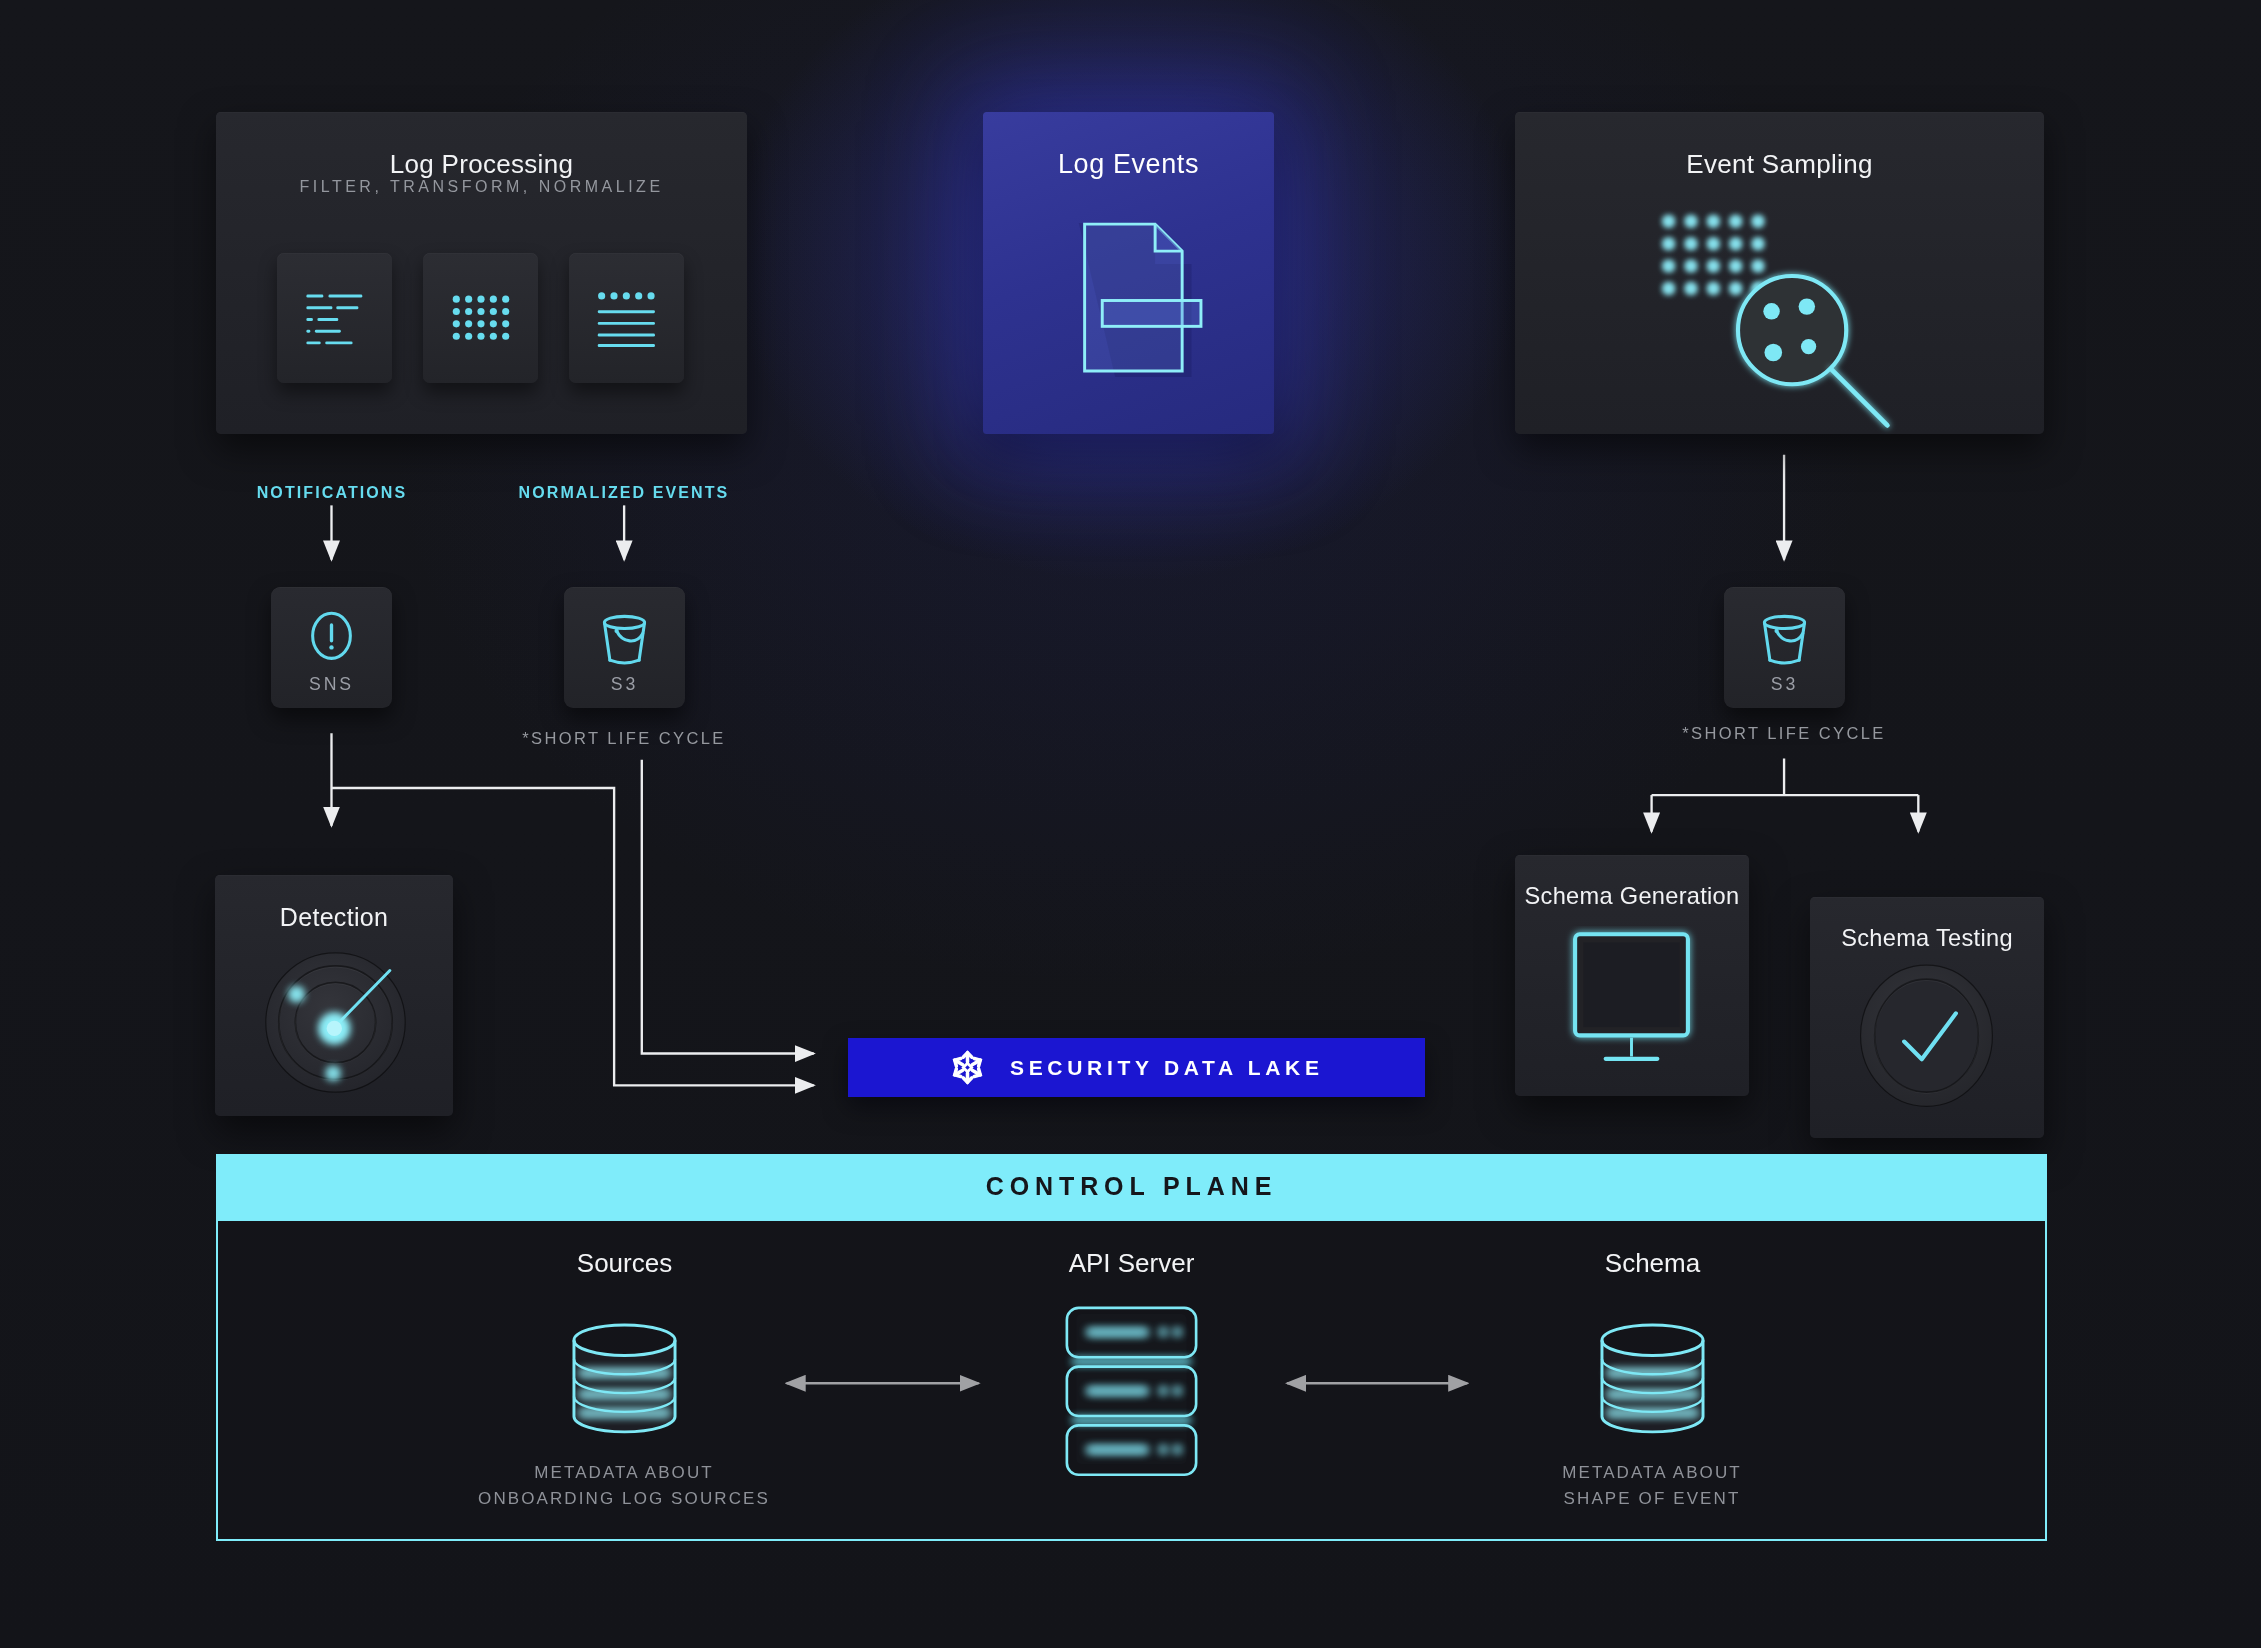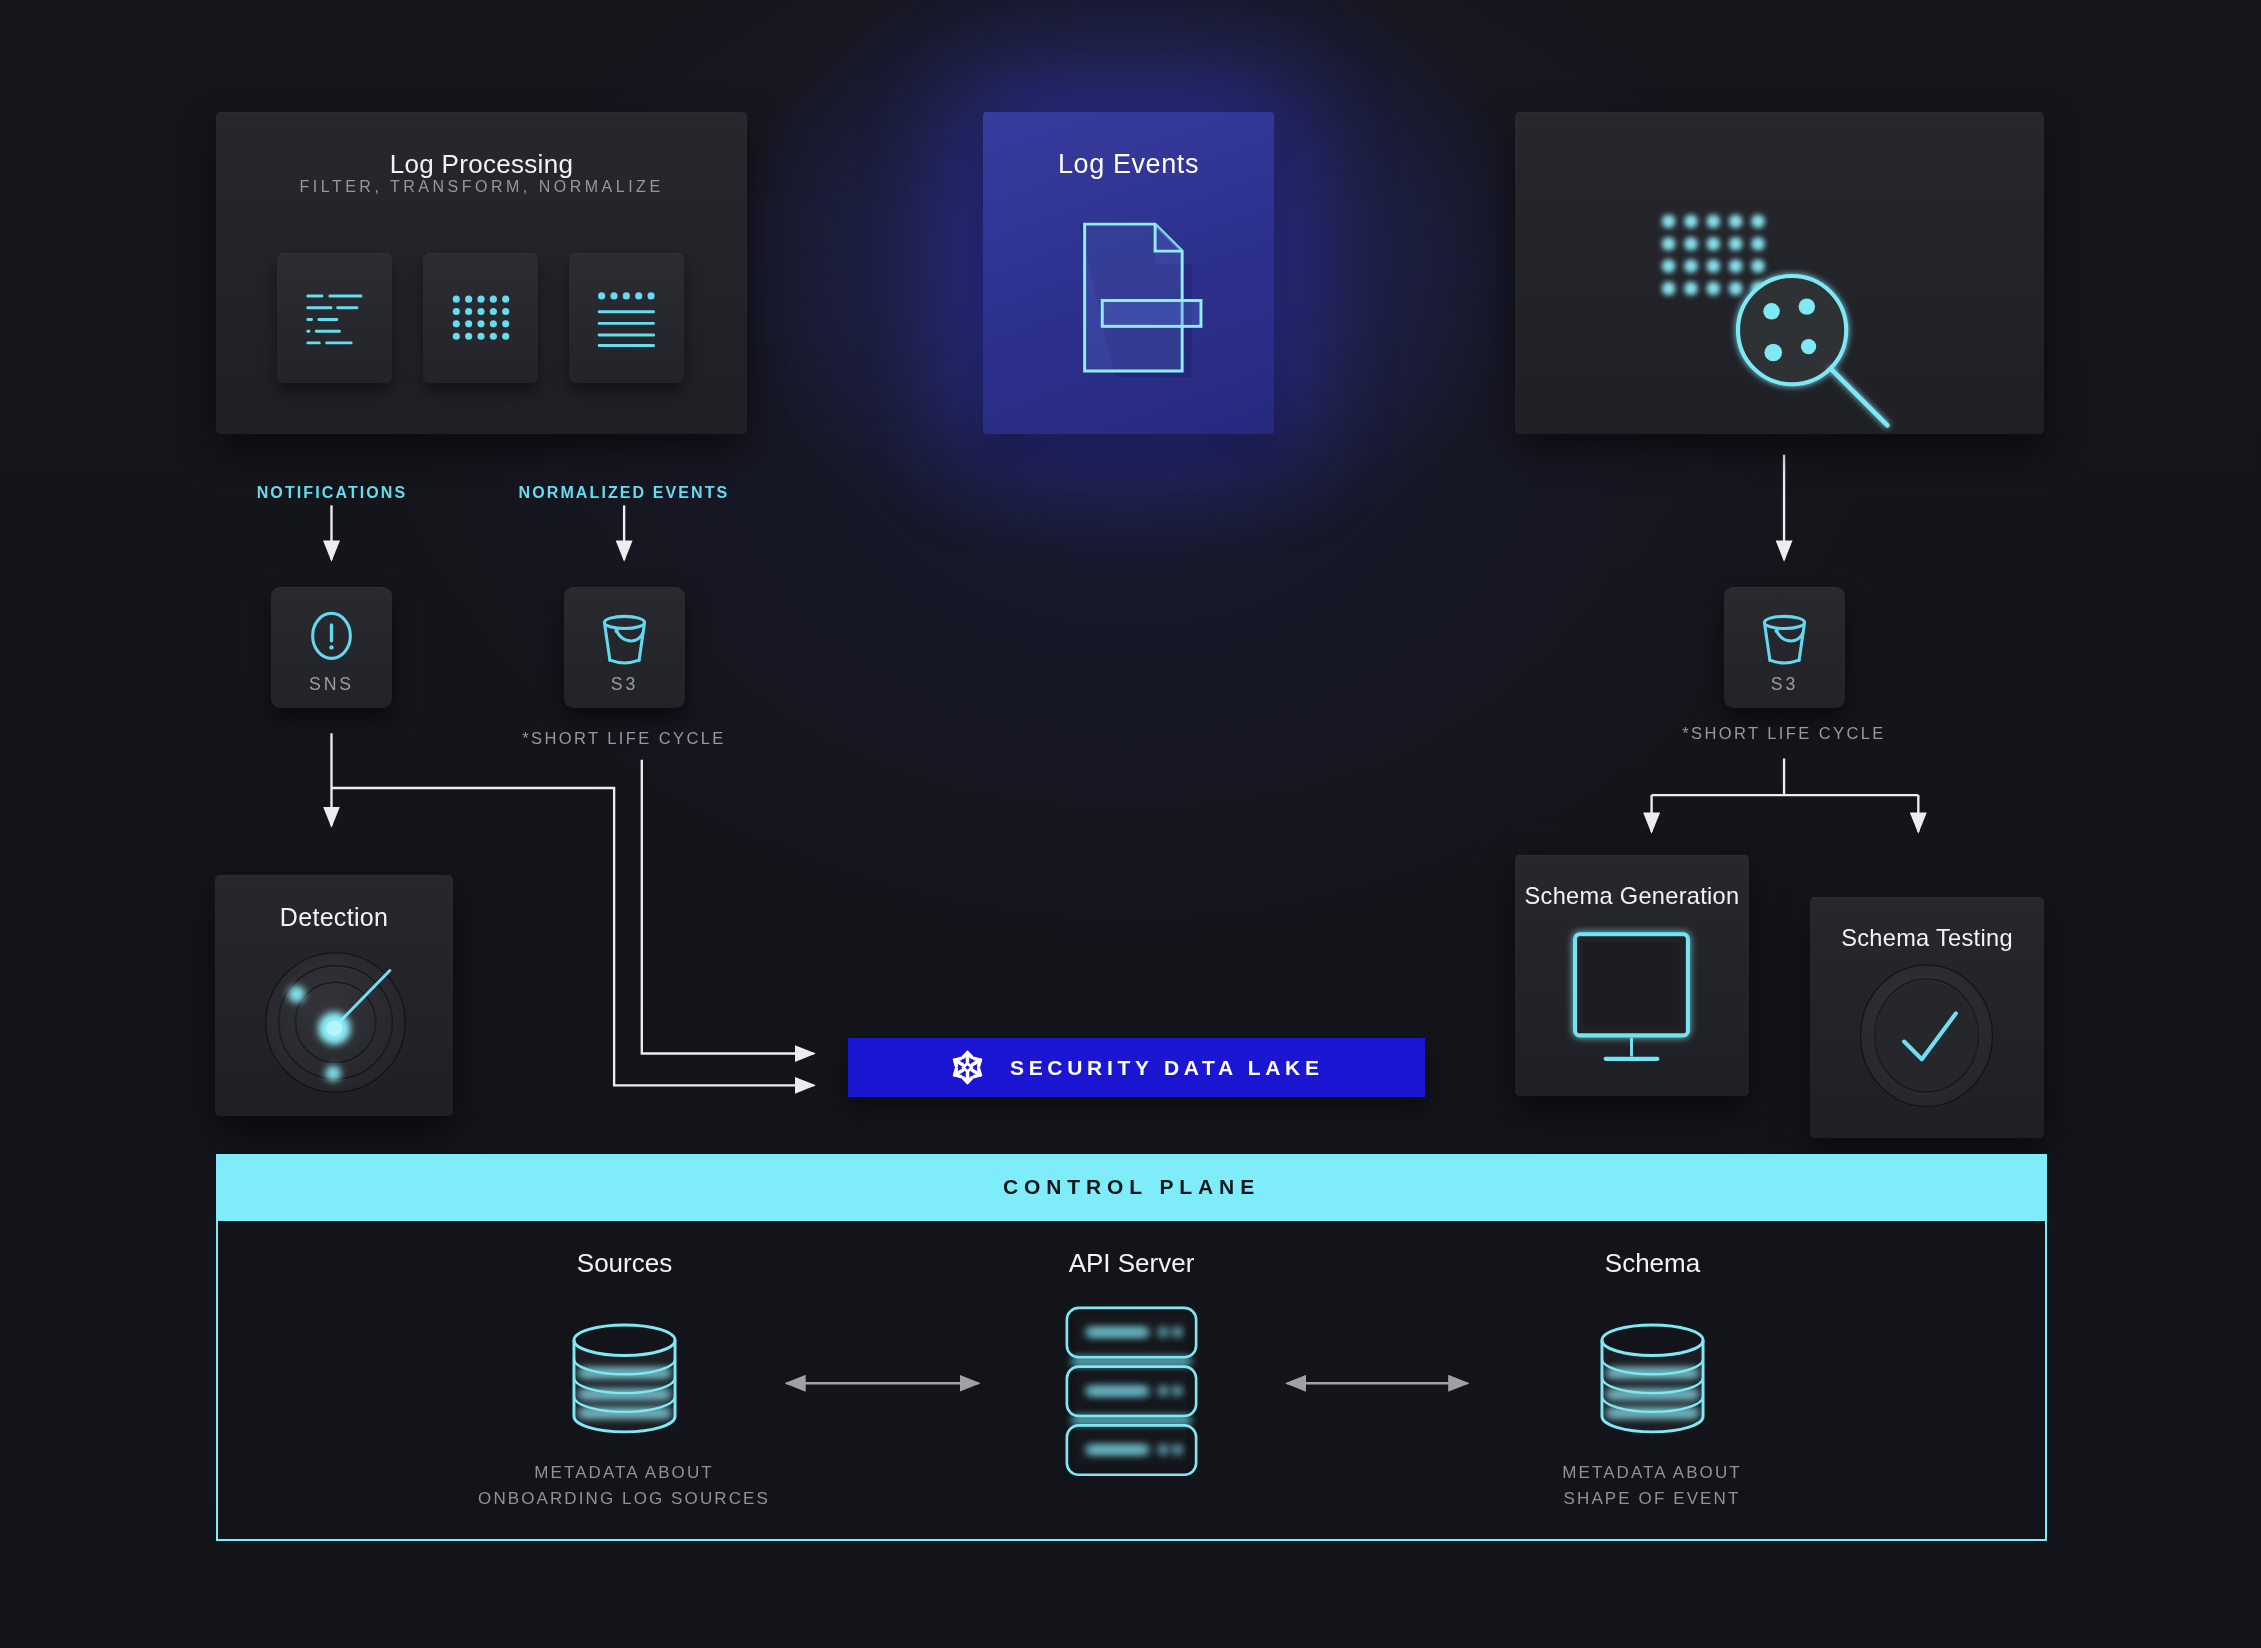--- a/index.html
+++ b/index.html
@@ -65,21 +65,21 @@
     position:absolute;left:848px;top:1038px;width:577px;height:59px;
     background:#1b16d1;display:flex;align-items:center;justify-content:center;gap:23.6px;
     box-shadow:0 10.6px 23.6px rgba(0,0,10,.5);
   }
   .lake-banner .lake-text{color:#ffffff;font-size:21px;font-weight:700;letter-spacing:4.7px;}
   
   .cp-header{
     position:absolute;left:216px;top:1154px;width:1831px;height:65px;
     background:#7fecfa;display:flex;align-items:center;justify-content:center;
   }
-  .cp-header-text{color:#15161b;font-size:21px;font-weight:600;letter-spacing:5.9px;}
+  .cp-header-text{color:#15161b;font-size:25px;font-weight:600;letter-spacing:5.9px;}
   .cp-body{
     position:absolute;left:216px;top:1219px;width:1831px;height:322px;
     border:2.4px solid #7fecfa;box-sizing:border-box;background:rgba(19,20,25,.35);
   }
   .cp-title{
     position:absolute;width:353px;text-align:center;
     color:#f2f3f5;font-size:26px;font-weight:500;
   }
   .cp-caption{
     position:absolute;width:412px;text-align:center;color:#8f9299;
@@ -197,20 +197,21 @@
     <div class="panel-title" style="top:37px;font-size:27px;">Log Events</div>
     <svg class="abs" style="left:84px;top:100px;" width="141" height="177" viewBox="0 0 240 300">
       <path d="M48,38 L178,38 L178,108 L240,108 L240,300 L110,300 Z" transform="translate(-28,-20)" fill="rgba(10,12,60,.35)" opacity=".5"></path>
       <path d="M30,20 L150,20 L196,66 L196,270 L30,270 Z" fill="rgba(110,140,235,.20)" stroke="#8feef8" stroke-width="5"></path>
       <path d="M150,20 L150,66 L196,66" fill="rgba(60,70,170,.6)" stroke="#8feef8" stroke-width="5"></path>
       <rect x="60" y="150" width="168" height="44" fill="rgba(90,120,220,.30)" stroke="#8feef8" stroke-width="5"></rect>
     </svg>
   </div>
 
   <div class="panel" style="left:1515px;top:112px;width:529px;height:322px;">
+    <div class="panel-title" style="top:37px;">Event Sampling</div>
     <svg class="abs" style="left:118px;top:77px;" width="330" height="247" viewBox="0 0 560 420">
       <defs>
         <filter id="soft" x="-80%" y="-80%" width="260%" height="260%">
           <feGaussianBlur stdDeviation="5.5" result="b"></feGaussianBlur>
           <feMerge>
               <feMergeNode in="b"></feMergeNode>
               <feMergeNode in="b"></feMergeNode>
             </feMerge>
         </filter>
         <filter id="glow2" x="-60%" y="-60%" width="220%" height="220%">

